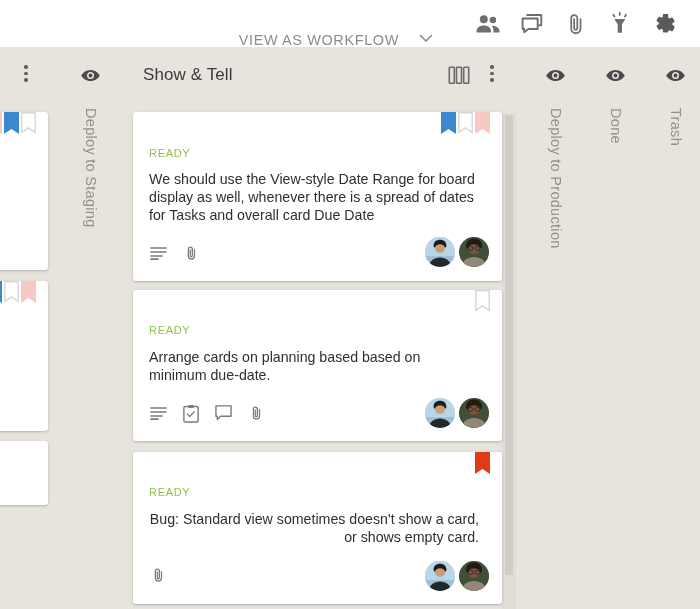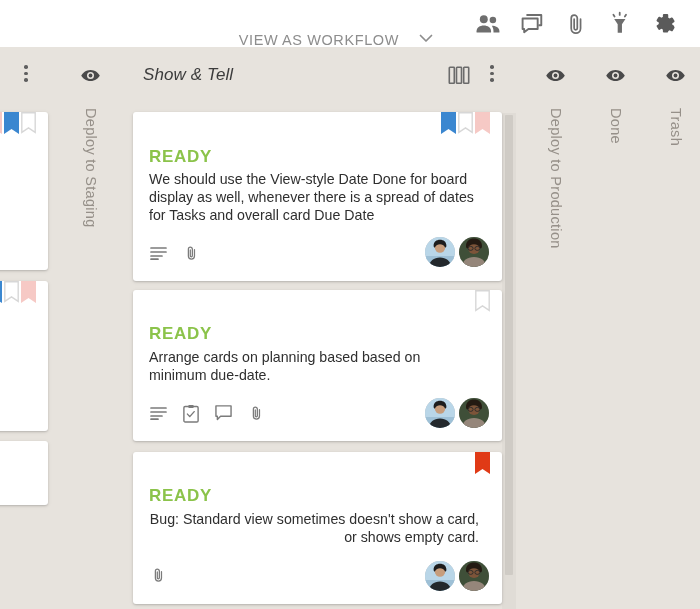--- a/index.html
+++ b/index.html
@@ -80,22 +80,22 @@
     box-shadow: 0 1px 2px rgba(0,0,0,0.17), 0 1px 5px rgba(0,0,0,0.07);
     overflow: hidden;
   }
   .ribbons {
     position: absolute; top: 0; right: 12px;
     display: flex; gap: 2px;
   }
   .ribbon { width: 15px; height: 22px; display: block; }
 
   .card-status {
-    font-size: 17px; letter-spacing: 0.7px;
-    color: #8bc34a; font-weight: 700;
+    font-size: 11px; letter-spacing: 0.7px;
+    color: #8bc34a; font-weight: 400;
   }
   .card-title {
     font-size: 14.2px; line-height: 18px; color: #2f2f2f;
   }
   .card-icons { display: flex; align-items: center; gap: 16px; color: #7b7b7b; }
   .card-icons svg { display: block; }
 
   .avatars { display: flex; align-items: center; gap: 4px; }
   .avatar {
     width: 30px; height: 30px; border-radius: 50%;
@@ -180,21 +180,21 @@
     </div>
 
     <div style="position:absolute;left:80px;top:18px;">
       <svg class="eye" width="21" height="21" viewBox="0 0 24 24" fill="#4a4a4a">
         <path d="M12 5.6C6.9 5.6 2.9 9.1 1.4 12c1.5 2.9 5.5 6.4 10.6 6.4S21.1 14.9 22.6 12C21.1 9.1 17.1 5.6 12 5.6z"></path>
         <circle cx="12" cy="12" r="4" fill="#e7e3dd"></circle>
         <circle cx="12" cy="12" r="2.2" fill="#4a4a4a"></circle>
       </svg>
     </div>
 
-    <div style="position:absolute;left:143px;top:0;height:56px;display:flex;align-items:center;font-style:italic;">
+    <div style="position:absolute;left:143px;top:0;height:56px;display:flex;align-items:center;">
       <span class="hdr-title">Show &amp; Tell</span>
     </div>
 
     <div style="position:absolute;left:448px;top:19px;">
       <svg width="22" height="19" viewBox="0 0 22 19" fill="none" stroke="#6b6b6b" stroke-width="1.6">
         <rect x="1.3" y="1.3" width="5" height="16" rx="0.6"></rect>
         <rect x="8.5" y="1.3" width="5" height="16" rx="0.6"></rect>
         <rect x="15.7" y="1.3" width="5" height="16" rx="0.6"></rect>
       </svg>
     </div>
@@ -301,21 +301,21 @@
         </span>
         <span class="ribbon">
           <svg width="15" height="22" viewBox="0 0 15 22">
               <path d="M0 0h15v22l-7.5-5L0 22z" fill="#f6c9c5"></path>
             </svg>
         </span>
       </div>
 
       <div class="card-status" style="position:absolute;left:16px;top:35px;">READY</div>
 
-      <div class="card-title" style="position:absolute;left:16px;top:58px;width:330px;">We should use the View-style Date Done for board display as well, whenever there is a spread of dates for Tasks and overall card Due Date</div>
+      <div class="card-title" style="position:absolute;left:16px;top:58px;width:330px;">We should use the View-style Date Range for board display as well, whenever there is a spread of dates for Tasks and overall card Due Date</div>
 
       <div class="card-icons" style="position:absolute;left:17px;top:131px;">
         <span>
           <svg width="17" height="14" viewBox="0 0 17 14" stroke="#7b7b7b" stroke-width="1.7" stroke-linecap="round">
             <path d="M1 2h15M1 6h15M1 10h11M1 13.2h7"></path>
           </svg>
         </span>
         <span>
           <svg width="17" height="20" viewBox="0 0 24 24" fill="none" stroke="#7b7b7b" stroke-width="1.8" stroke-linecap="round" stroke-linejoin="round">
             <path d="M16.2 7.4v8.8a4.3 4.3 0 0 1-8.6 0V6.6a2.8 2.8 0 0 1 5.6 0v9.3a1.45 1.45 0 0 1-2.9 0V7.6"></path>

